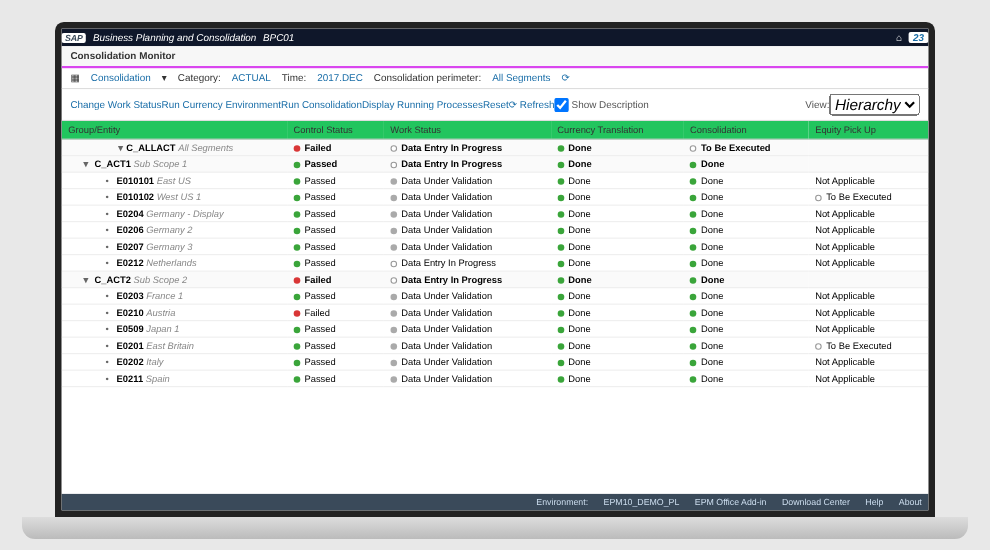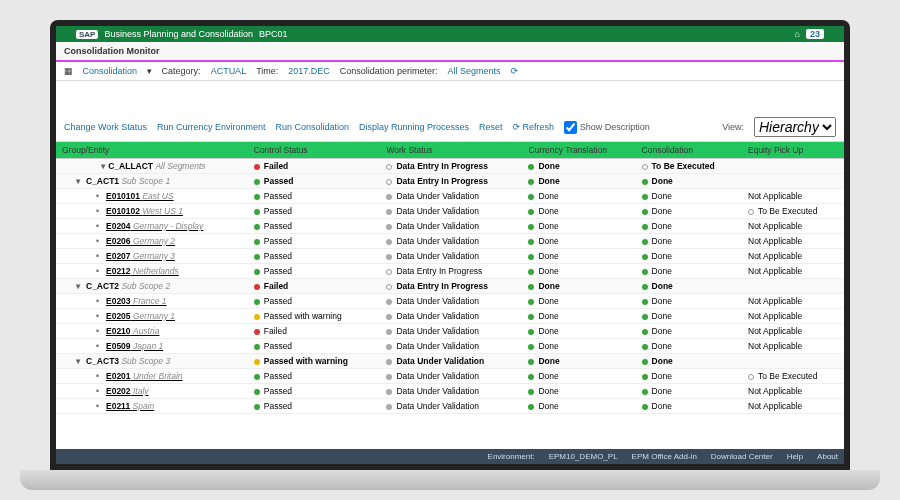--- a/index.html
+++ b/index.html
@@ -21,27 +21,28 @@
   }
   .screen {
     background: #fff;
     width: 100%;
     height: 100%;
     display: flex;
     flex-direction: column;
     overflow: hidden;
   }
   .titlebar {
-    background: #15803d;
+    background: #0f172a;
     color: #fff;
-    padding: 3px 20px;
+    padding: 3px 0;
     display: flex;
     align-items: center;
     font-size: 9px;
     gap: 6px;
+    font-style: italic;
   }
   .titlebar .logo {
     background: #fff;
     color: #3a4a5a;
     padding: 0 3px;
     border-radius: 2px;
     font-weight: bold;
     font-size: 8px;
   }
   .titlebar .spacer { flex: 1; }
@@ -65,24 +66,23 @@
     gap: 10px;
     padding: 4px 8px;
     border-bottom: 1px solid #ddd;
     color: #333;
   }
   .filter-bar .link { color: #1a6ea8; cursor: pointer; }
   .filter-bar .refresh-icon::before { content: "⟳"; color: #1a6ea8; }
   .action-bar {
     display: flex;
     align-items: center;
-    gap: 10px;
+    gap: 0;
     padding: 4px 8px;
     border-bottom: 1px solid #ddd;
-    margin-top: 32px;
   }
   .action-bar .link { color: #1a6ea8; cursor: pointer; }
   .action-bar .spacer { flex: 1; }
   .action-bar label { color: #555; }
   .action-bar input[type=checkbox] { vertical-align: middle; }
   select.view-select { font-size: 14px; font-style: italic; }
   .table-wrap {
     flex: 1;
     overflow: auto;
     background: #fff;
@@ -102,21 +102,21 @@
   }
   tbody td {
     padding: 2px 6px;
     border-bottom: 1px solid #eee;
     white-space: nowrap;
   }
   tbody tr.selected { background: #bde6ff; }
   tbody tr.group { background: #fafafa; font-weight: bold; }
   .indent-0 { padding-left: 6px !important; text-align: center; }
   .indent-1 { padding-left: 20px !important; }
-  .indent-2 { padding-left: 40px !important; text-decoration: underline; }
+  .indent-2 { padding-left: 40px !important; }
   .expander { display: inline-block; width: 10px; color: #666; }
   .dot { display: inline-block; width: 6px; height: 6px; border-radius: 50%; margin-right: 4px; vertical-align: middle; }
   .dot.green { background: #3aa53a; }
   .dot.red { background: #d93636; }
   .dot.yellow { background: #e6b800; }
   .dot.open { background: #fff; border: 1px solid #999; }
   .dot.grey { background: #aaa; }
   .footer {
     background: #3a4a5a;
     color: #cde;
@@ -270,53 +270,37 @@
             </tr>
             <tr class="">
               <td class="indent-2"><span class="expander">•</span><b>E0203</b> <span class="muted">France 1</span></td>
               <td><span class="dot green"></span>Passed</td>
               <td><span class="dot grey"></span>Data Under Validation</td>
               <td><span class="dot green"></span>Done</td>
               <td><span class="dot green"></span>Done</td>
               <td>Not Applicable</td>
             </tr>
             <tr class="">
-              <td class="indent-2"><span class="expander">•</span><b>E0205</b> <span class="muted">Germany 1</span></td>
-              <td><span class="dot yellow"></span>Passed with warning</td>
-              <td><span class="dot grey"></span>Data Under Validation</td>
-              <td><span class="dot green"></span>Done</td>
-              <td><span class="dot green"></span>Done</td>
-              <td>Not Applicable</td>
-            </tr>
-            <tr class="">
               <td class="indent-2"><span class="expander">•</span><b>E0210</b> <span class="muted">Austria</span></td>
               <td><span class="dot red"></span>Failed</td>
               <td><span class="dot grey"></span>Data Under Validation</td>
               <td><span class="dot green"></span>Done</td>
               <td><span class="dot green"></span>Done</td>
               <td>Not Applicable</td>
             </tr>
             <tr class="">
               <td class="indent-2"><span class="expander">•</span><b>E0509</b> <span class="muted">Japan 1</span></td>
               <td><span class="dot green"></span>Passed</td>
               <td><span class="dot grey"></span>Data Under Validation</td>
               <td><span class="dot green"></span>Done</td>
               <td><span class="dot green"></span>Done</td>
               <td>Not Applicable</td>
             </tr>
-            <tr class="group">
-              <td class="indent-1"><span class="expander">▾</span><b>C_ACT3</b> <span class="muted">Sub Scope 3</span></td>
-              <td><span class="dot yellow"></span>Passed with warning</td>
-              <td><span class="dot grey"></span>Data Under Validation</td>
-              <td><span class="dot green"></span>Done</td>
-              <td><span class="dot green"></span>Done</td>
-              <td></td>
-            </tr>
-            <tr class="">
-              <td class="indent-2"><span class="expander">•</span><b>E0201</b> <span class="muted">Under Britain</span></td>
+            <tr class="">
+              <td class="indent-2"><span class="expander">•</span><b>E0201</b> <span class="muted">East Britain</span></td>
               <td><span class="dot green"></span>Passed</td>
               <td><span class="dot grey"></span>Data Under Validation</td>
               <td><span class="dot green"></span>Done</td>
               <td><span class="dot green"></span>Done</td>
               <td><span class="dot open"></span>To Be Executed</td>
             </tr>
             <tr class="">
               <td class="indent-2"><span class="expander">•</span><b>E0202</b> <span class="muted">Italy</span></td>
               <td><span class="dot green"></span>Passed</td>
               <td><span class="dot grey"></span>Data Under Validation</td>

